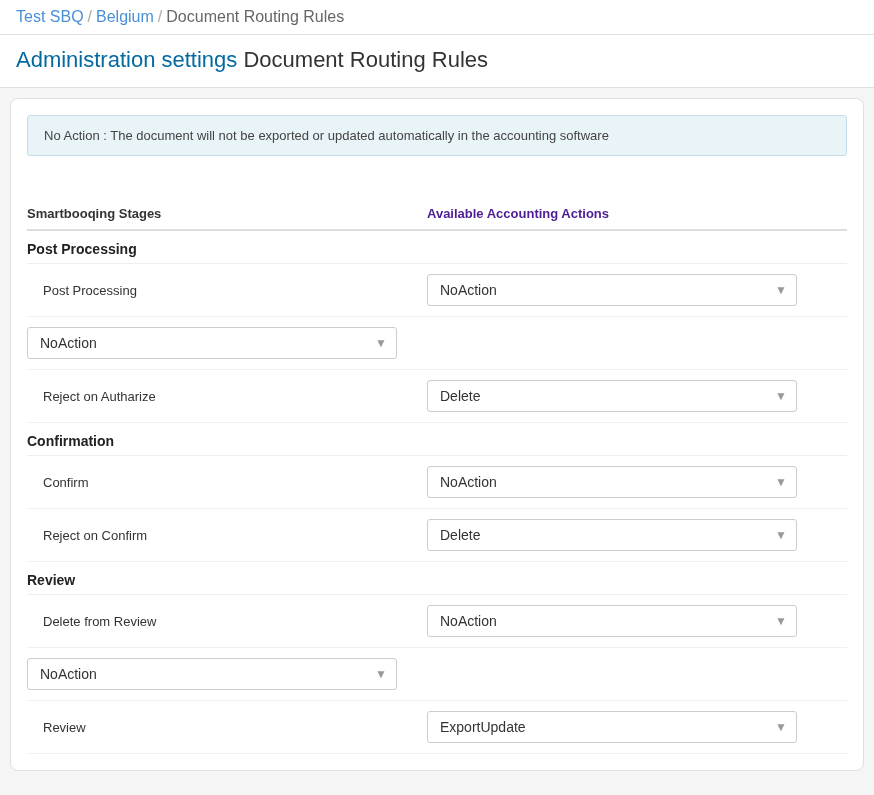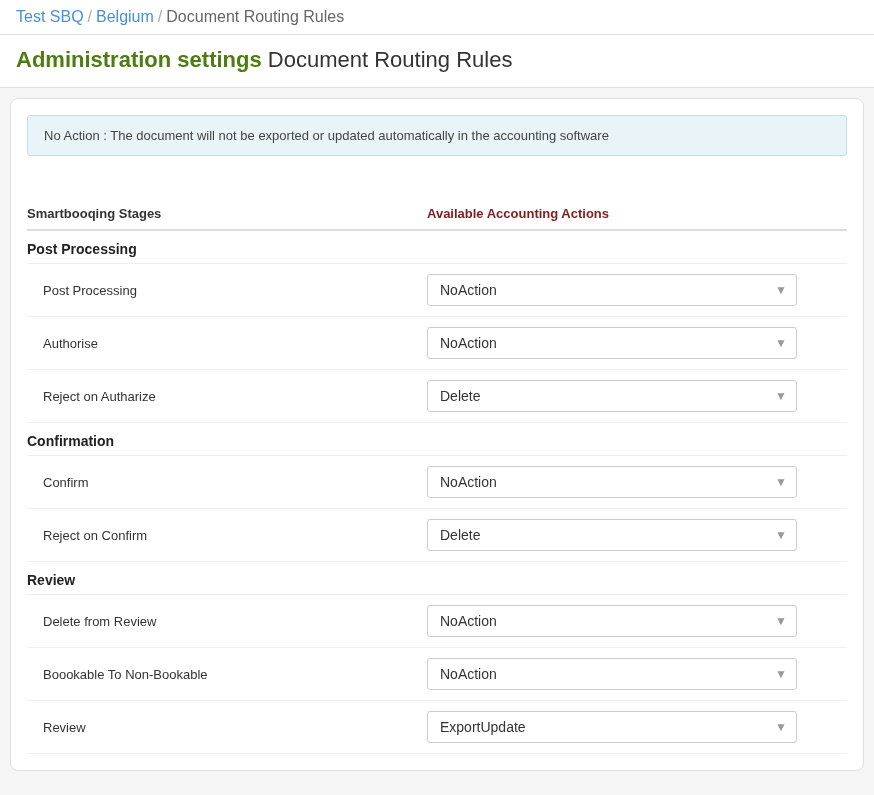--- a/index.html
+++ b/index.html
@@ -35,22 +35,22 @@
       background: #fff;
       padding: 12px 16px 14px 16px;
       border-bottom: 1px solid #e0e0e0;
     }
     .page-header h1 {
       font-size: 22px;
       font-weight: 300;
       color: #2e86c1;
     }
     .page-header h1 span.title-bold {
-      font-weight: 700;
-      color: #4d7c0f;
+      font-weight: 400;
+      color: #0369a1;
     }
     .page-header h1 span.title-sub {
       font-weight: 400;
       color: #333;
       font-size: 22px;
     }
     .content-area {
       background: #fff;
       margin: 10px 10px;
       border: 1px solid #e0e0e0;
@@ -79,21 +79,21 @@
     .col-stage {
       flex: 0 0 400px;
       font-weight: 600;
       font-size: 13px;
       color: #333;
     }
     .col-action {
       flex: 1;
       font-weight: 600;
       font-size: 13px;
-      color: #7f1d1d;
+      color: #4c1d95;
     }
     .section-group-header {
       display: flex;
       align-items: center;
       padding: 10px 0 6px 0;
       border-bottom: 1px solid #eee;
     }
     .section-group-label {
       flex: 0 0 400px;
       font-weight: 700;
@@ -179,21 +179,20 @@
 
     <div id="table-body">
         <div class="section-group-header">
           <div class="section-group-label">Post Processing</div>
         </div>
         <div class="stage-row">
           <div class="stage-name">Post Processing</div>
           <div class="action-dropdown"><div class="dropdown-wrapper"><select class="dropdown-select"><option value="NoAction">NoAction</option><option value="Delete">Delete</option><option value="ExportUpdate">ExportUpdate</option><option value="Export">Export</option></select><span class="dropdown-arrow">▼</span></div></div>
         </div>
         <div class="stage-row">
-          <div class="stage-name">Authorise</div>
           <div class="action-dropdown"><div class="dropdown-wrapper"><select class="dropdown-select"><option value="NoAction">NoAction</option><option value="Delete">Delete</option><option value="ExportUpdate">ExportUpdate</option><option value="Export">Export</option></select><span class="dropdown-arrow">▼</span></div></div>
         </div>
         <div class="stage-row">
           <div class="stage-name">Reject on Autharize</div>
           <div class="action-dropdown"><div class="dropdown-wrapper"><select class="dropdown-select"><option value="NoAction">NoAction</option><option value="Delete" selected="">Delete</option><option value="ExportUpdate">ExportUpdate</option><option value="Export">Export</option></select><span class="dropdown-arrow">▼</span></div></div>
         </div>
         <div class="section-group-header">
           <div class="section-group-label">Confirmation</div>
         </div>
         <div class="stage-row">
@@ -205,21 +204,20 @@
           <div class="action-dropdown"><div class="dropdown-wrapper"><select class="dropdown-select"><option value="NoAction">NoAction</option><option value="Delete" selected="">Delete</option><option value="ExportUpdate">ExportUpdate</option><option value="Export">Export</option></select><span class="dropdown-arrow">▼</span></div></div>
         </div>
         <div class="section-group-header">
           <div class="section-group-label">Review</div>
         </div>
         <div class="stage-row">
           <div class="stage-name">Delete from Review</div>
           <div class="action-dropdown"><div class="dropdown-wrapper"><select class="dropdown-select"><option value="NoAction">NoAction</option><option value="Delete">Delete</option><option value="ExportUpdate">ExportUpdate</option><option value="Export">Export</option></select><span class="dropdown-arrow">▼</span></div></div>
         </div>
         <div class="stage-row">
-          <div class="stage-name">Boookable To Non-Bookable</div>
           <div class="action-dropdown"><div class="dropdown-wrapper"><select class="dropdown-select"><option value="NoAction">NoAction</option><option value="Delete">Delete</option><option value="ExportUpdate">ExportUpdate</option><option value="Export">Export</option></select><span class="dropdown-arrow">▼</span></div></div>
         </div>
         <div class="stage-row">
           <div class="stage-name">Review</div>
           <div class="action-dropdown"><div class="dropdown-wrapper"><select class="dropdown-select"><option value="NoAction">NoAction</option><option value="Delete">Delete</option><option value="ExportUpdate" selected="">ExportUpdate</option><option value="Export">Export</option></select><span class="dropdown-arrow">▼</span></div></div>
         </div>
       </div>
   </div>
 </div>
 

